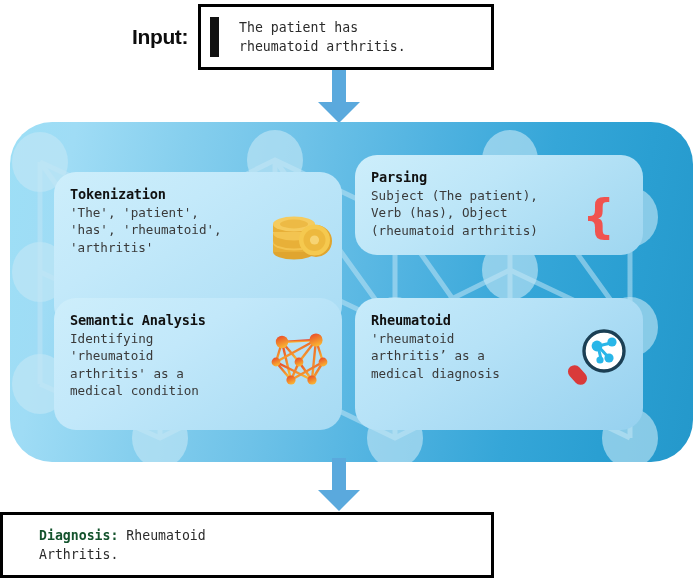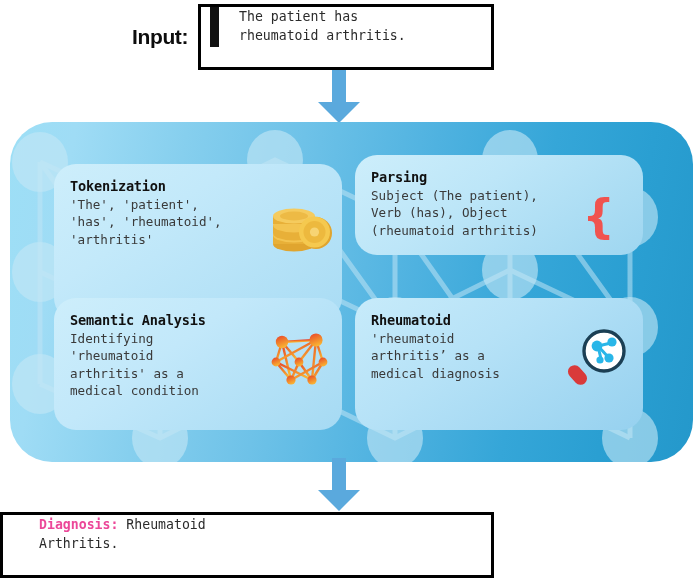--- a/index.html
+++ b/index.html
@@ -37,40 +37,40 @@
   #input-row  .io-label { width: 188px; }
   #output-row .io-label { width: 188px; }
 
   .io-box {
     box-sizing: border-box;
     border: 3px solid #000000;
     background: #ffffff;
     height: 100%;
     flex: 1;
     display: flex;
-    align-items: flex-start;
+    align-items: center;
     position: relative;
   }
   .cursor-bar {
     width: 9px;
     height: 40px;
     background: #111111;
     margin-left: 9px;
     flex: none;
   }
   .io-text {
     font-family: "DejaVu Sans Mono", monospace;
     font-size: 13.2px;
     line-height: 19px;
     color: #2b2b2b;
     padding-left: 20px;
     white-space: pre-line;
   }
   #output-row .io-text { padding-left: 36px; }
-  .io-text b { color: #ec4899; font-weight: bold; }
+  .io-text b { color: #14532d; font-weight: bold; }
 
   
   .arrow {
     position: absolute;
     width: 44px;
     height: 54px;
     left: 317px;
   }
   #arrow-top    { top: 70px; }
   #arrow-bottom { top: 458px; }
@@ -98,21 +98,21 @@
 
   
   .card {
     position: absolute;
     border-radius: 22px;
     box-sizing: border-box;
     padding: 14px 16px 12px 16px;
     overflow: hidden;
   }
   #card-tokenization {
-    left: 44px;  top: 42px;  width: 288px; height: 156px;
+    left: 44px;  top: 50px;  width: 288px; height: 156px;
     background: linear-gradient(145deg,#cdeefb 0%,#c3e9fa 35%,#a9dcf4 100%);
   }
   #card-parsing {
     left: 345px; top: 33px;  width: 288px; height: 100px;
     background: linear-gradient(145deg,#cdeefb 0%,#bde6f8 40%,#9ed6f0 100%);
   }
   #card-semantic {
     left: 44px;  top: 176px; width: 288px; height: 132px;
     background: linear-gradient(145deg,#cdeefb 0%,#c2e8fa 40%,#a5daf3 100%);
   }

